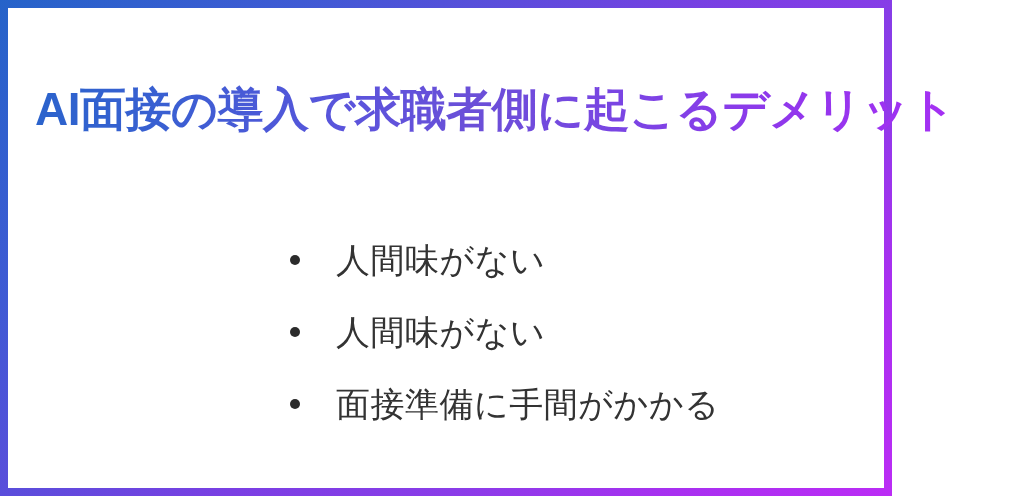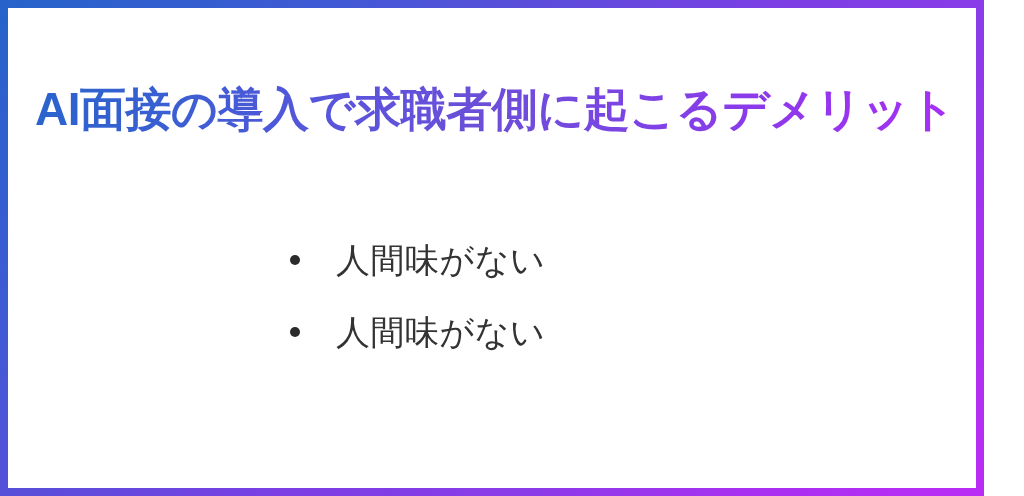--- a/index.html
+++ b/index.html
@@ -11,21 +11,21 @@
     height: 496px;
     background: #ffffff;
     font-family: "Liberation Sans", "DejaVu Sans", sans-serif;
     overflow: hidden;
   }
 
   
   #slide {
     position: relative;
     box-sizing: border-box;
-    width: 984px;
+    width: 892px;
     height: 496px;
     background:
       linear-gradient(#ffffff, #ffffff) padding-box,
       linear-gradient(135deg,
         #2563c9 0%,
         #3f5ad4 22%,
         #7a3fe3 52%,
         #8a3ce8 68%,
         #a830f0 84%,
         #bb2cf5 100%) border-box;
@@ -109,17 +109,21 @@
       <li class="bullet-item">
         <span class="bullet-marker"></span>
         <span class="bullet-text">人間味がない</span>
       </li>
 
       <li class="bullet-item">
         <span class="bullet-marker"></span>
         <span class="bullet-text">人間味がない</span>
       </li>
 
+      <li class="bullet-item">
+        <span class="bullet-marker"></span>
+        <span class="bullet-text">面接準備に手間がかかる</span>
+      </li>
 
     </ul>
 
   </div>
 </div>
 
 </body></html>

